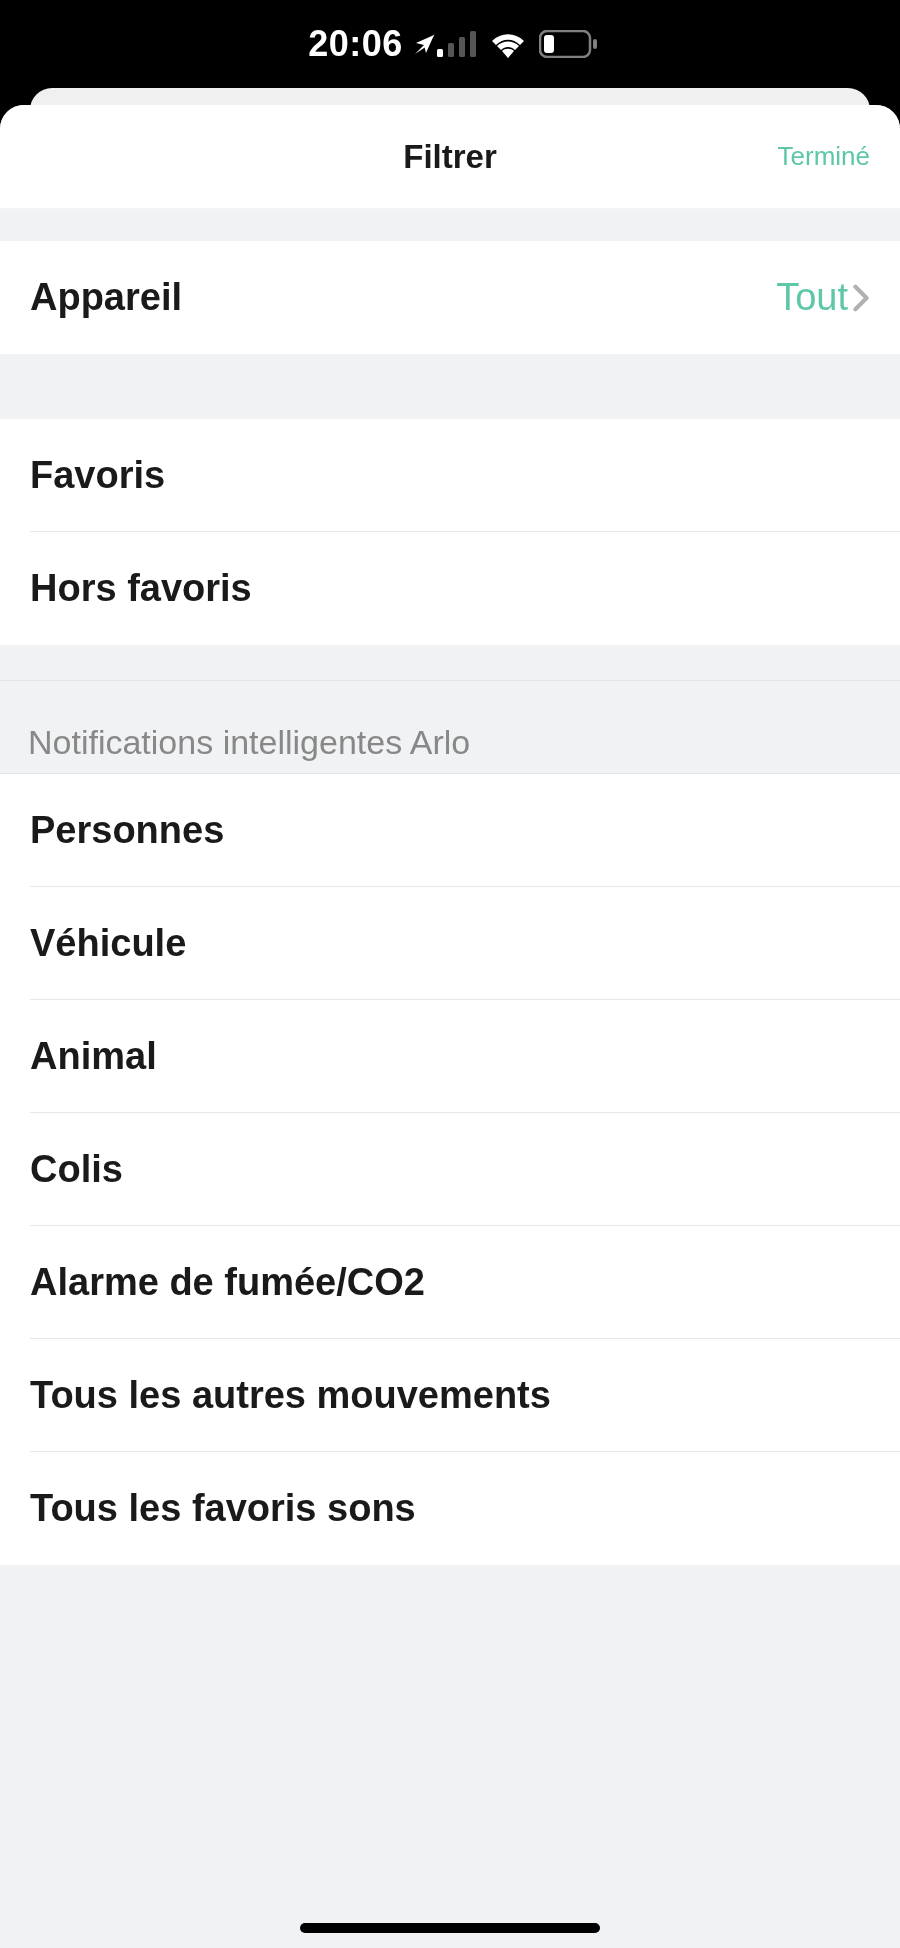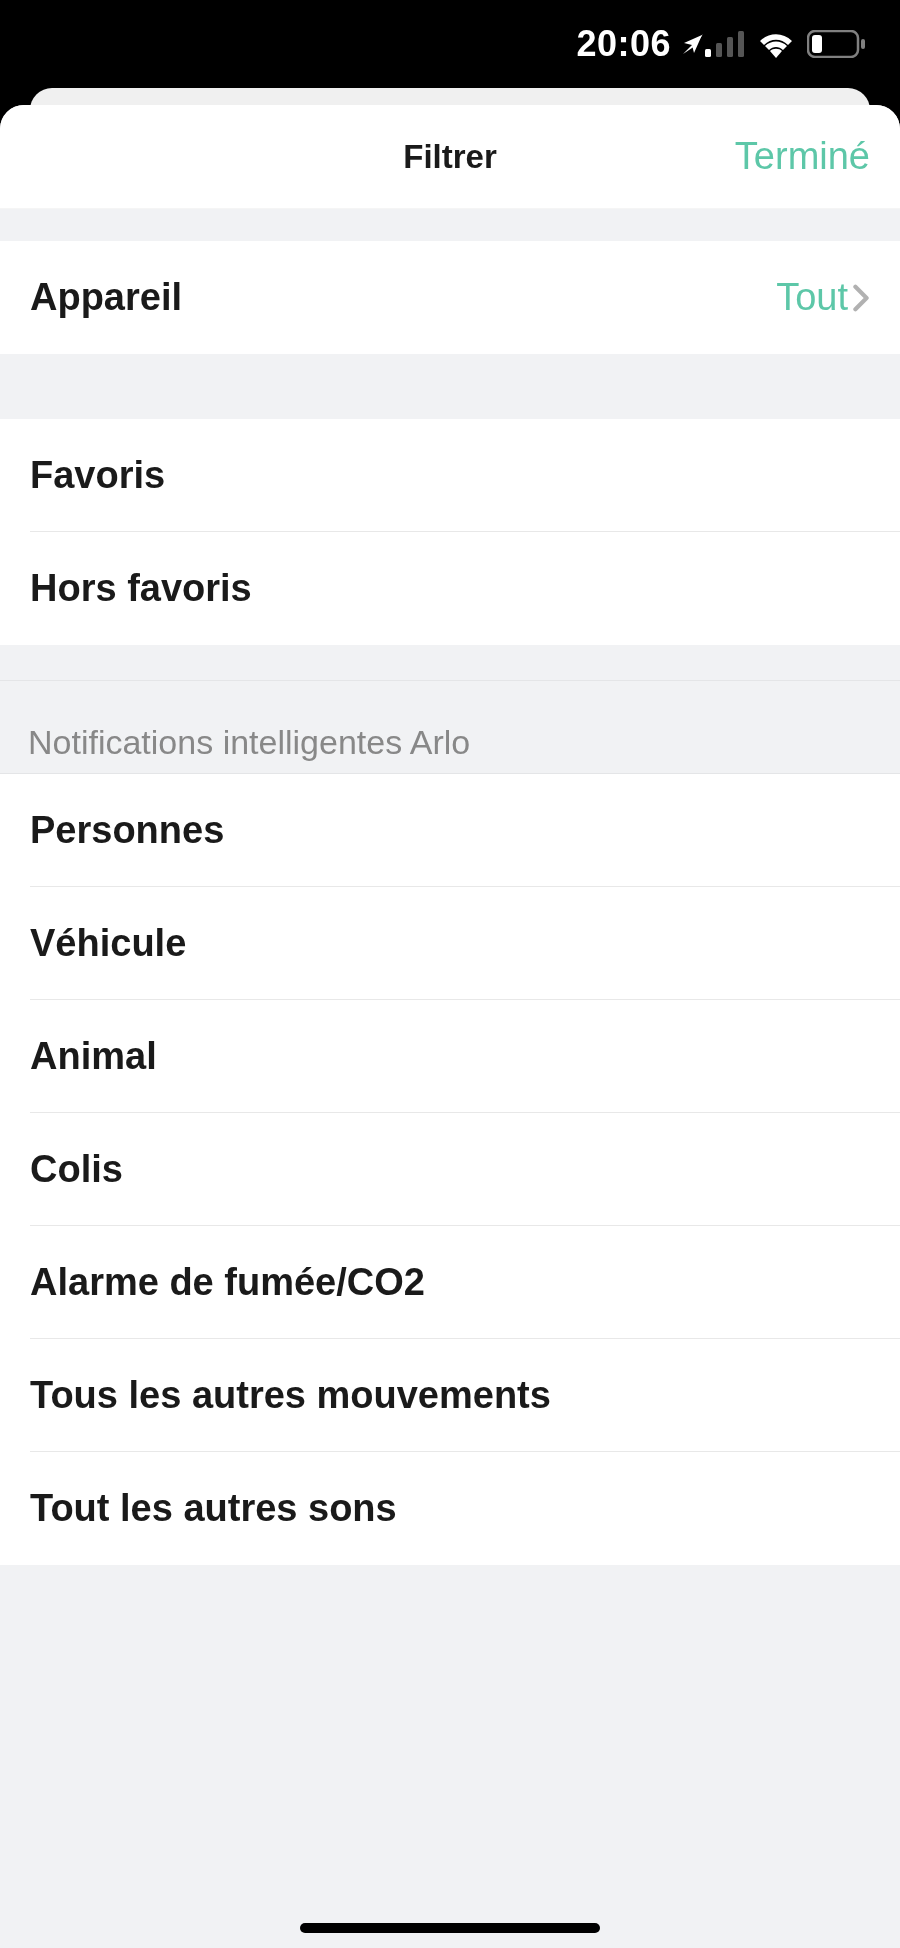--- a/index.html
+++ b/index.html
@@ -14,21 +14,21 @@
       height: 1948px;
       background: #000;
       position: relative;
       overflow: hidden;
     }
     .status-bar {
       height: 88px;
       background: #000;
       display: flex;
       align-items: center;
-      justify-content: flex-end;
+      justify-content: center;
       padding: 0 35px 0 40px;
       color: #fff;
       border-radius: 30px;
     }
     .status-left {
       display: flex;
       align-items: center;
       gap: 10px;
       font-size: 36px;
       font-weight: 600;
@@ -72,21 +72,21 @@
       border-bottom: 1px solid rgba(0,0,0,0.04);
     }
     .modal-title {
       font-size: 33px;
       font-weight: 700;
       color: #1a1a1a;
     }
     .done-button {
       position: absolute;
       right: 30px;
-      font-size: 38px;
+      font-size: 26px;
       font-weight: 400;
       color: #5dc7a8;
     }
     .spacer {
       height: 32px;
       background: #f1f2f4;
     }
     .list-section {
       background: #fff;
     }
@@ -245,21 +245,21 @@
       </div>
       <div class="list-row">
         <span class="list-row-label">Alarme de fumée/CO2</span>
         <div class="divider"></div>
       </div>
       <div class="list-row">
         <span class="list-row-label">Tous les autres mouvements</span>
         <div class="divider"></div>
       </div>
       <div class="list-row">
-        <span class="list-row-label">Tout les autres sons</span>
+        <span class="list-row-label">Tous les favoris sons</span>
       </div>
     </div>
 
     <div class="bottom-spacer"></div>
   </div>
 </div>
 
 <div class="home-indicator"></div>
 
 </body></html>

